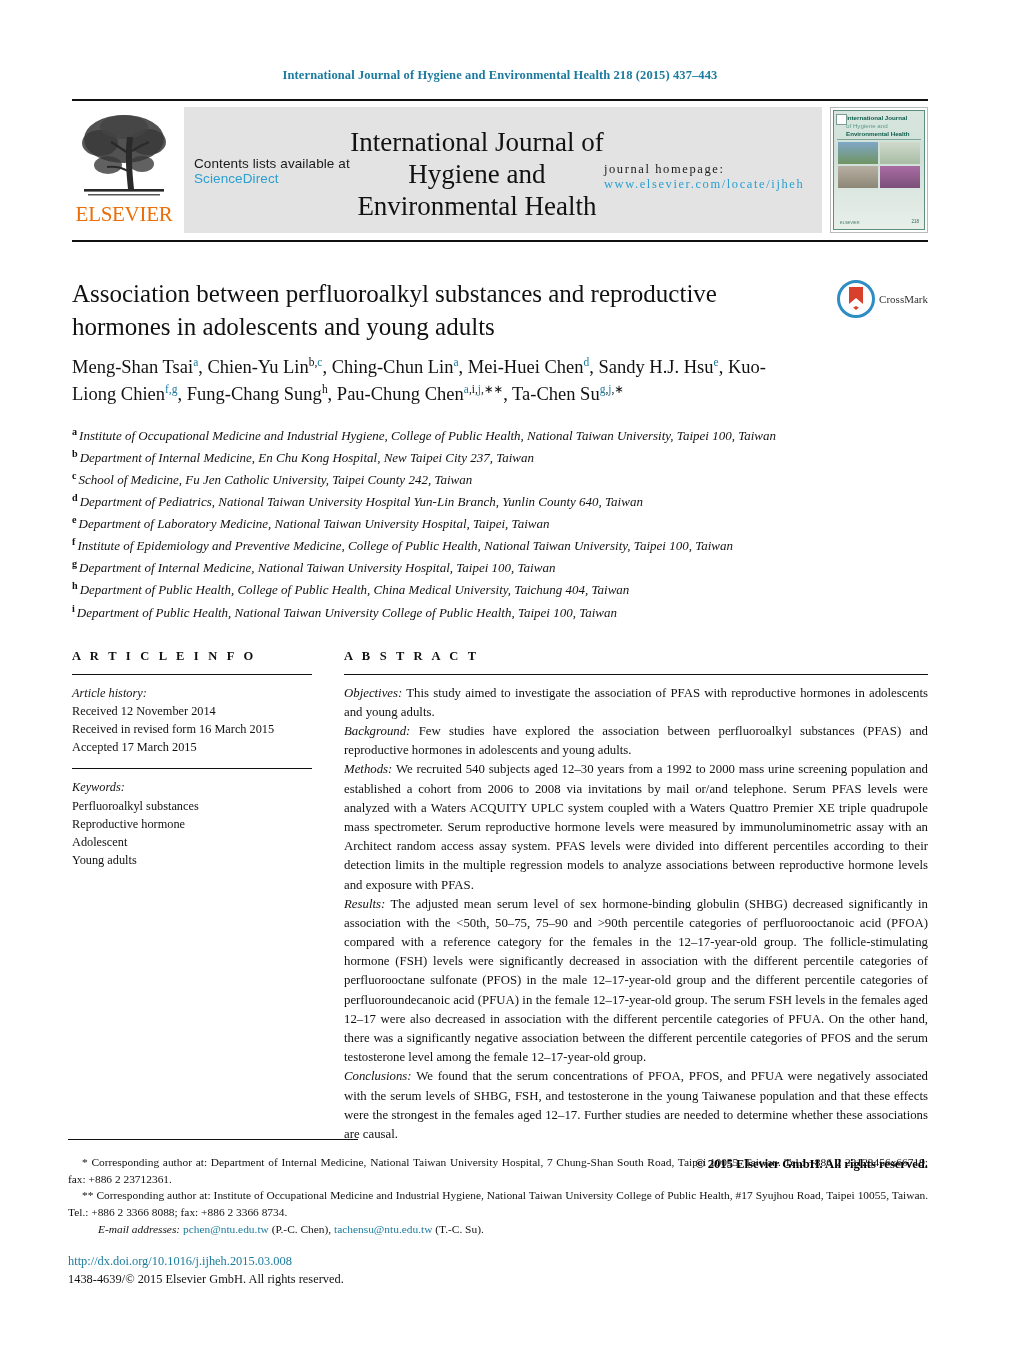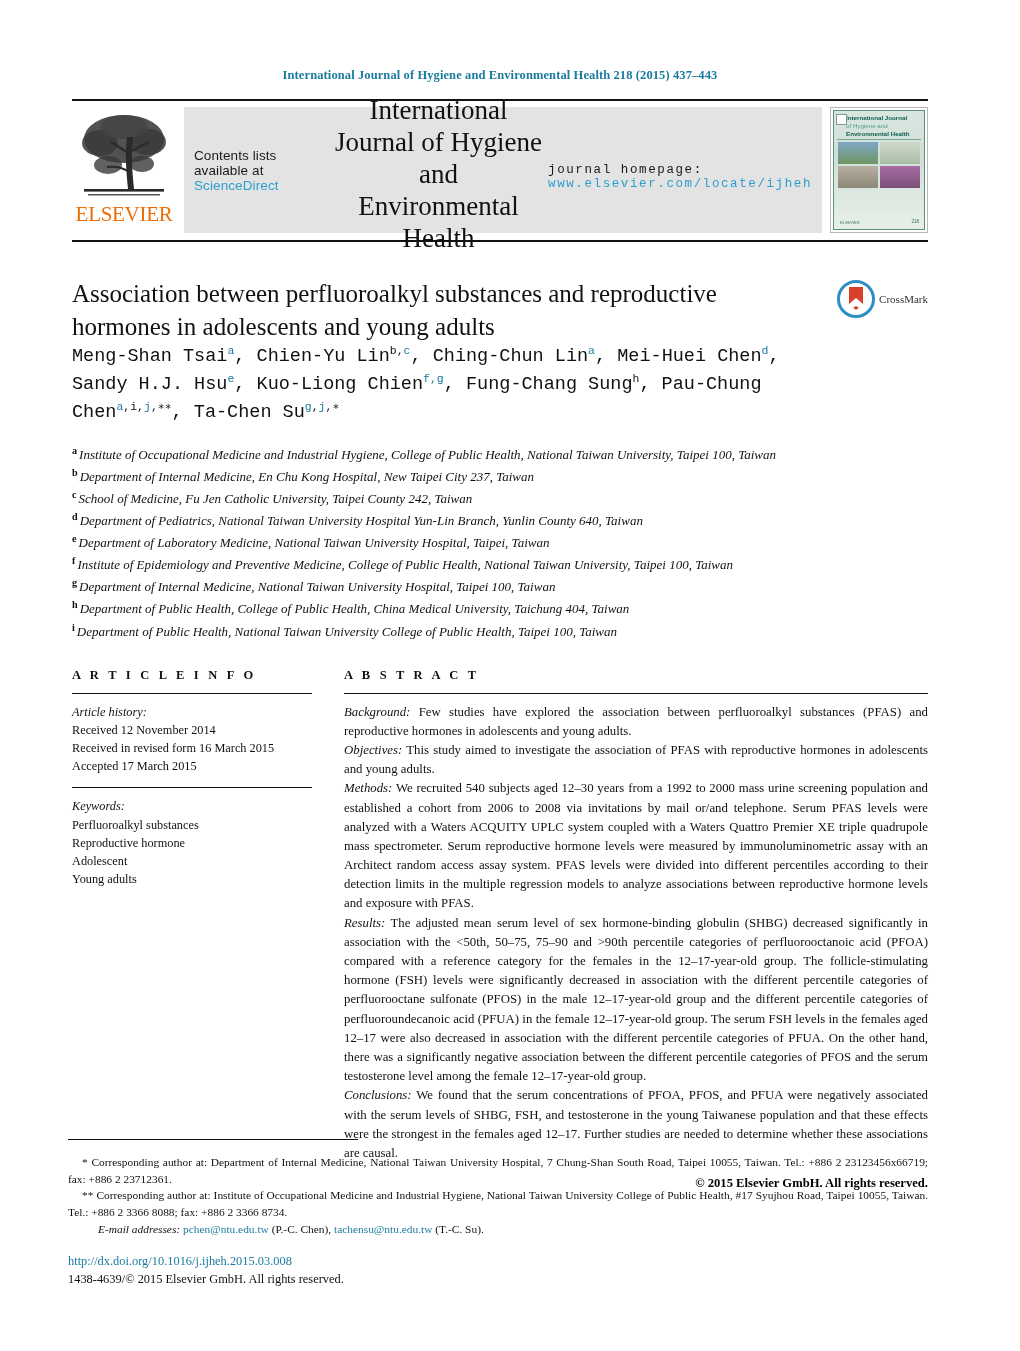--- a/index.html
+++ b/index.html
@@ -80,21 +80,21 @@
   .contents-line .sd { color: #2a9fd0; }
   .journal-title {
     font-family: "Liberation Serif", serif;
     font-size: 27px;
     line-height: 1.18;
     text-align: center;
     color: #111;
     margin-top: 9px;
   }
   .homepage-line {
-    font-family: Liberation Mono, monospace;
+    font-family: Liberation Serif, serif;
     font-size: 12.5px;
     letter-spacing: 1.6px;
     margin-top: 12px;
     color: #1a1a1a;
   }
   .homepage-line .url { color: #2a9fd0; }
   .cover-thumb {
     flex: 0 0 98px;
     width: 98px;
     border: 1px solid #b9b9b9;
@@ -165,24 +165,24 @@
   .title-main { flex: 1 1 auto; padding-right: 14px; }
   .paper-title {
     font-family: "Liberation Serif", serif;
     font-size: 25px;
     line-height: 1.3;
     color: #111;
     margin: 0;
     font-weight: normal;
   }
   .authors {
-    font-family: Liberation Mono, monospace;
+    font-family: Liberation Serif, serif;
     font-size: 18.5px;
     line-height: 1.45;
-    margin-top: 0;
+    margin-top: 11px;
     color: #111;
   }
   .authors sup { font-size: 0.62em; }
   .sup-t { color: #1b7b9e; }
   .sup-k { color: #111; }
 
   .crossmark {
     flex: 0 0 110px;
     display: flex;
     align-items: flex-start;
@@ -414,22 +414,22 @@
             <div>Adolescent</div>
             <div>Young adults</div>
           </div>
       </div>
     </div>
 
     <div class="col-abstract">
       <div class="sec-head">A B S T R A C T</div>
       <hr class="hr-thin">
       <div class="abstract-body" id="abstract-body">
+          <p><span class="lbl">Objectives:</span><span> This study aimed to investigate the association of PFAS with reproductive hormones in adolescents and young adults.</span></p>
           <p><span class="lbl">Background:</span><span> Few studies have explored the association between perfluoroalkyl substances (PFAS) and reproductive hormones in adolescents and young adults.</span></p>
-          <p><span class="lbl">Objectives:</span><span> This study aimed to investigate the association of PFAS with reproductive hormones in adolescents and young adults.</span></p>
           <p><span class="lbl">Methods:</span><span> We recruited 540 subjects aged 12–30 years from a 1992 to 2000 mass urine screening population and established a cohort from 2006 to 2008 via invitations by mail or/and telephone. Serum PFAS levels were analyzed with a Waters ACQUITY UPLC system coupled with a Waters Quattro Premier XE triple quadrupole mass spectrometer. Serum reproductive hormone levels were measured by immunoluminometric assay with an Architect random access assay system. PFAS levels were divided into different percentiles according to their detection limits in the multiple regression models to analyze associations between reproductive hormone levels and exposure with PFAS.</span></p>
           <p><span class="lbl">Results:</span><span> The adjusted mean serum level of sex hormone-binding globulin (SHBG) decreased significantly in association with the &lt;50th, 50–75, 75–90 and &gt;90th percentile categories of perfluorooctanoic acid (PFOA) compared with a reference category for the females in the 12–17-year-old group. The follicle-stimulating hormone (FSH) levels were significantly decreased in association with the different percentile categories of perfluorooctane sulfonate (PFOS) in the male 12–17-year-old group and the different percentile categories of perfluoroundecanoic acid (PFUA) in the female 12–17-year-old group. The serum FSH levels in the females aged 12–17 were also decreased in association with the different percentile categories of PFUA. On the other hand, there was a significantly negative association between the different percentile categories of PFOS and the serum testosterone level among the female 12–17-year-old group.</span></p>
           <p><span class="lbl">Conclusions:</span><span> We found that the serum concentrations of PFOA, PFOS, and PFUA were negatively associated with the serum levels of SHBG, FSH, and testosterone in the young Taiwanese population and that these effects were the strongest in the females aged 12–17. Further studies are needed to determine whether these associations are causal.</span></p>
         </div>
       <div class="copyright">© 2015 Elsevier GmbH. All rights reserved.</div>
     </div>
   </div>
 
   <div class="footer-wrap">
     <div class="footer-rule"></div>

